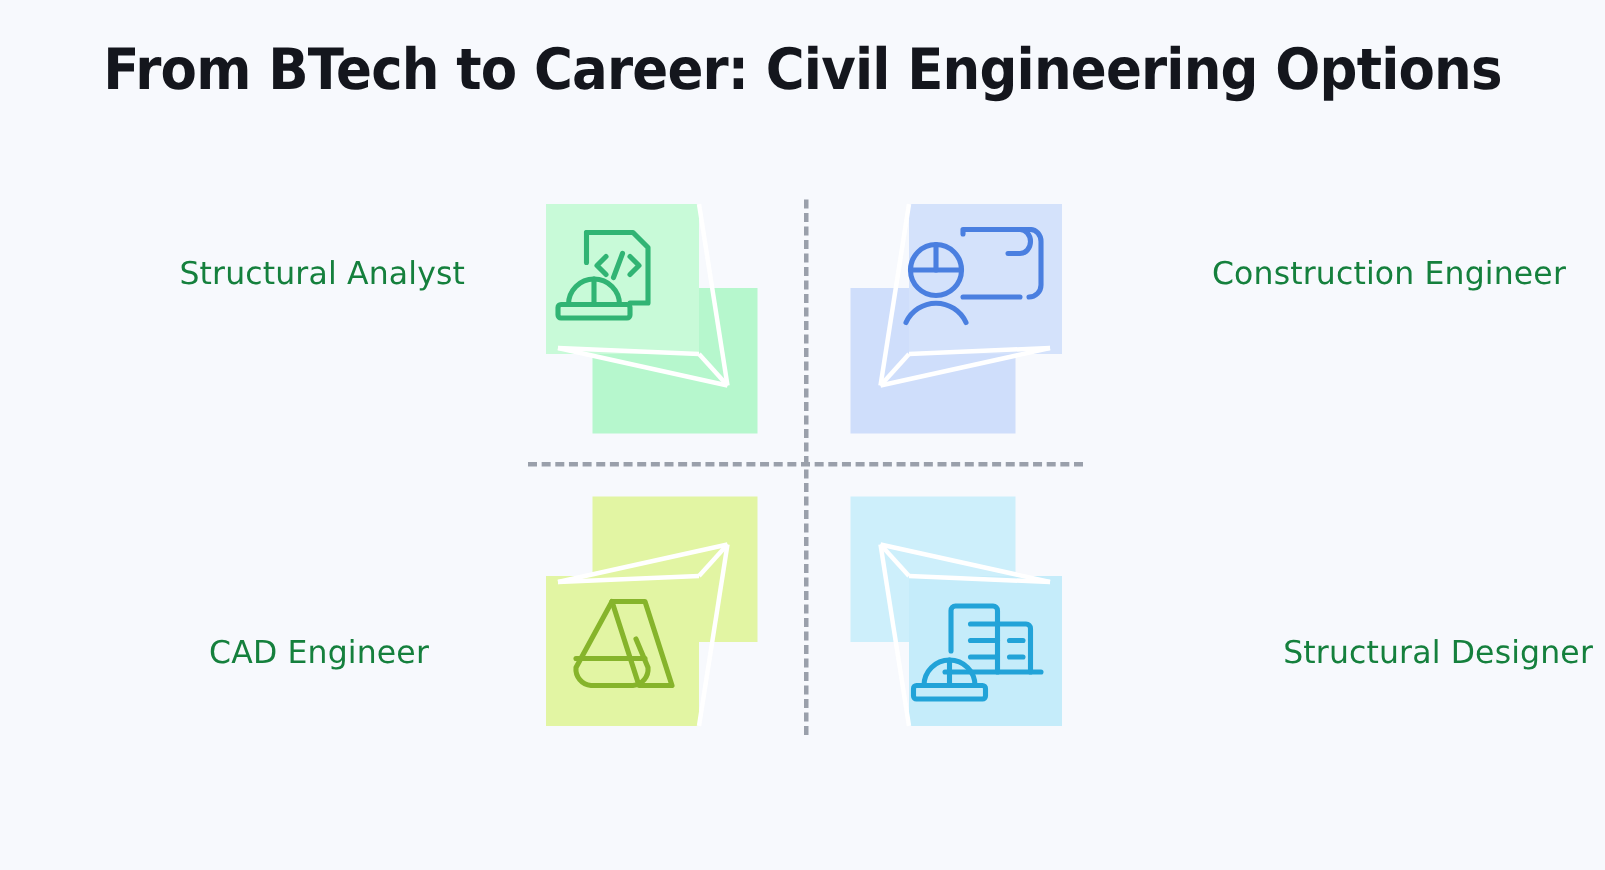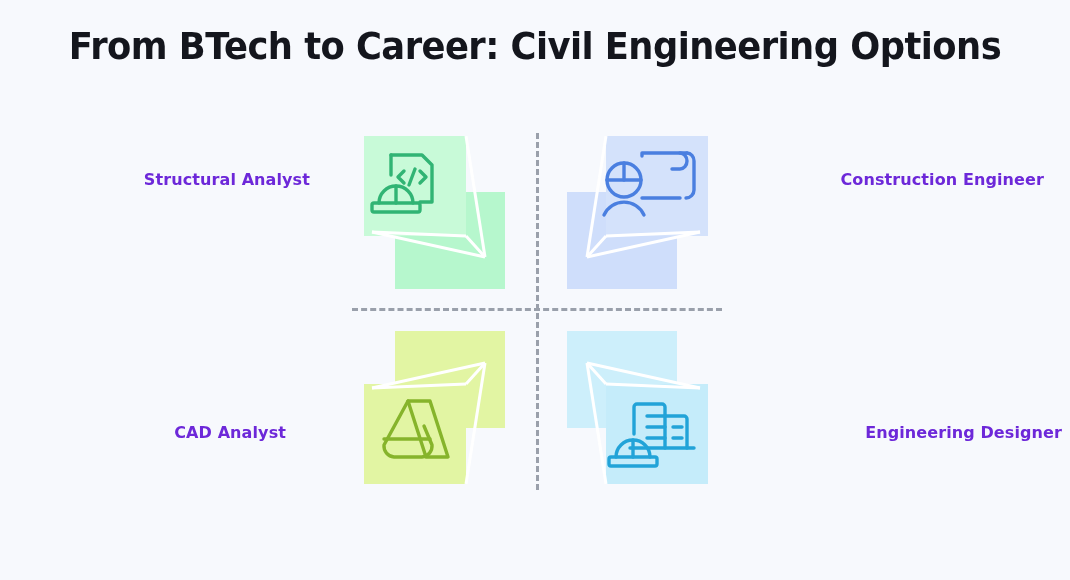--- a/index.html
+++ b/index.html
@@ -76,23 +76,23 @@
   #q2 { left: 200px; top: 0px; }
   #q3 { left: 8px;   top: 196px; }
   #q4 { left: 200px; top: 196px; }
 
   .quad svg { display: block; width: 172px; height: 166px; }
 
   
   .label {
     position: absolute;
     font-family: "DejaVu Sans", sans-serif;
-    font-size: 16px;
-    font-weight: 700;
-    color: #6d28d9;
+    font-size: 21px;
+    font-weight: 400;
+    color: #15803d;
     white-space: nowrap;
     letter-spacing: 0.1px;
   }
   .label-left  { text-align: right; }
   .label-right { text-align: right; }
 
   #label-q1 { left: 26px;  top: 170px; width: 284px; }
   #label-q2 { left: 744px; top: 170px; width: 300px; }
   #label-q3 { left: 26px;  top: 423px; width: 260px; }
   #label-q4 { left: 762px; top: 423px; width: 300px; }
@@ -213,16 +213,16 @@
           <path d="M81 114 L81 131"></path>
           <path d="M59 131 L103 131 a2 2 0 0 1 2 2 L105 138 a2 2 0 0 1 -2 2 L59 140 a2 2 0 0 1 -2 -2 L57 133 a2 2 0 0 1 2 -2 Z"></path>
         </g>
       </svg>
     </div>
 
   </div>
 
   <div class="label label-left" id="label-q1">Structural Analyst</div>
   <div class="label label-right" id="label-q2">Construction Engineer</div>
-  <div class="label label-left" id="label-q3">CAD Analyst</div>
-  <div class="label label-right" id="label-q4">Engineering Designer</div>
+  <div class="label label-left" id="label-q3">CAD Engineer</div>
+  <div class="label label-right" id="label-q4">Structural Designer</div>
 
 </div>
 
 </body></html>

